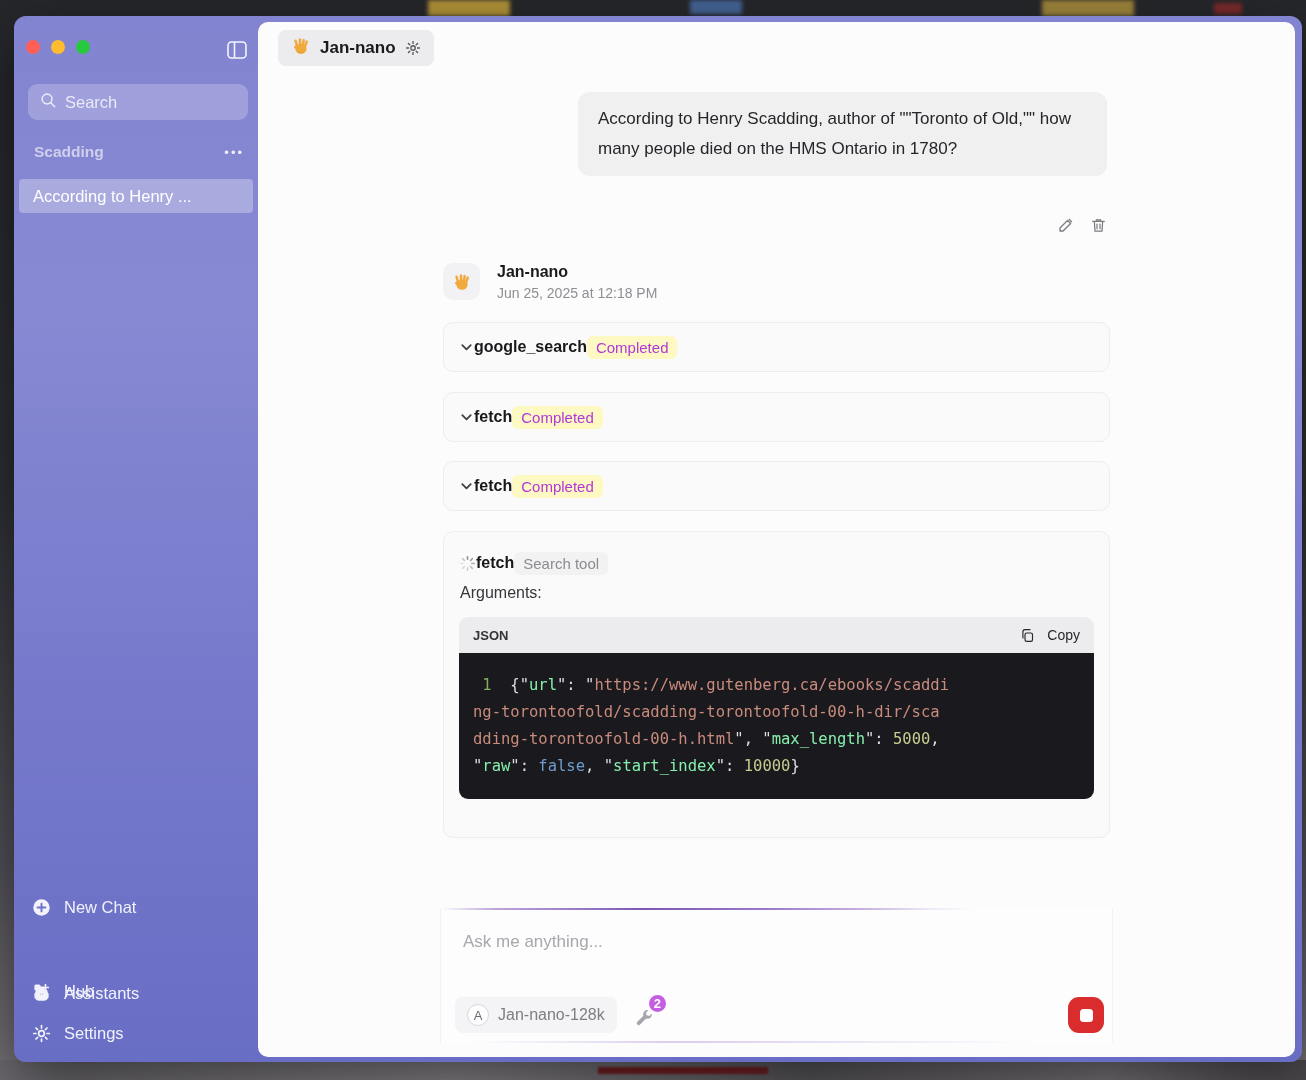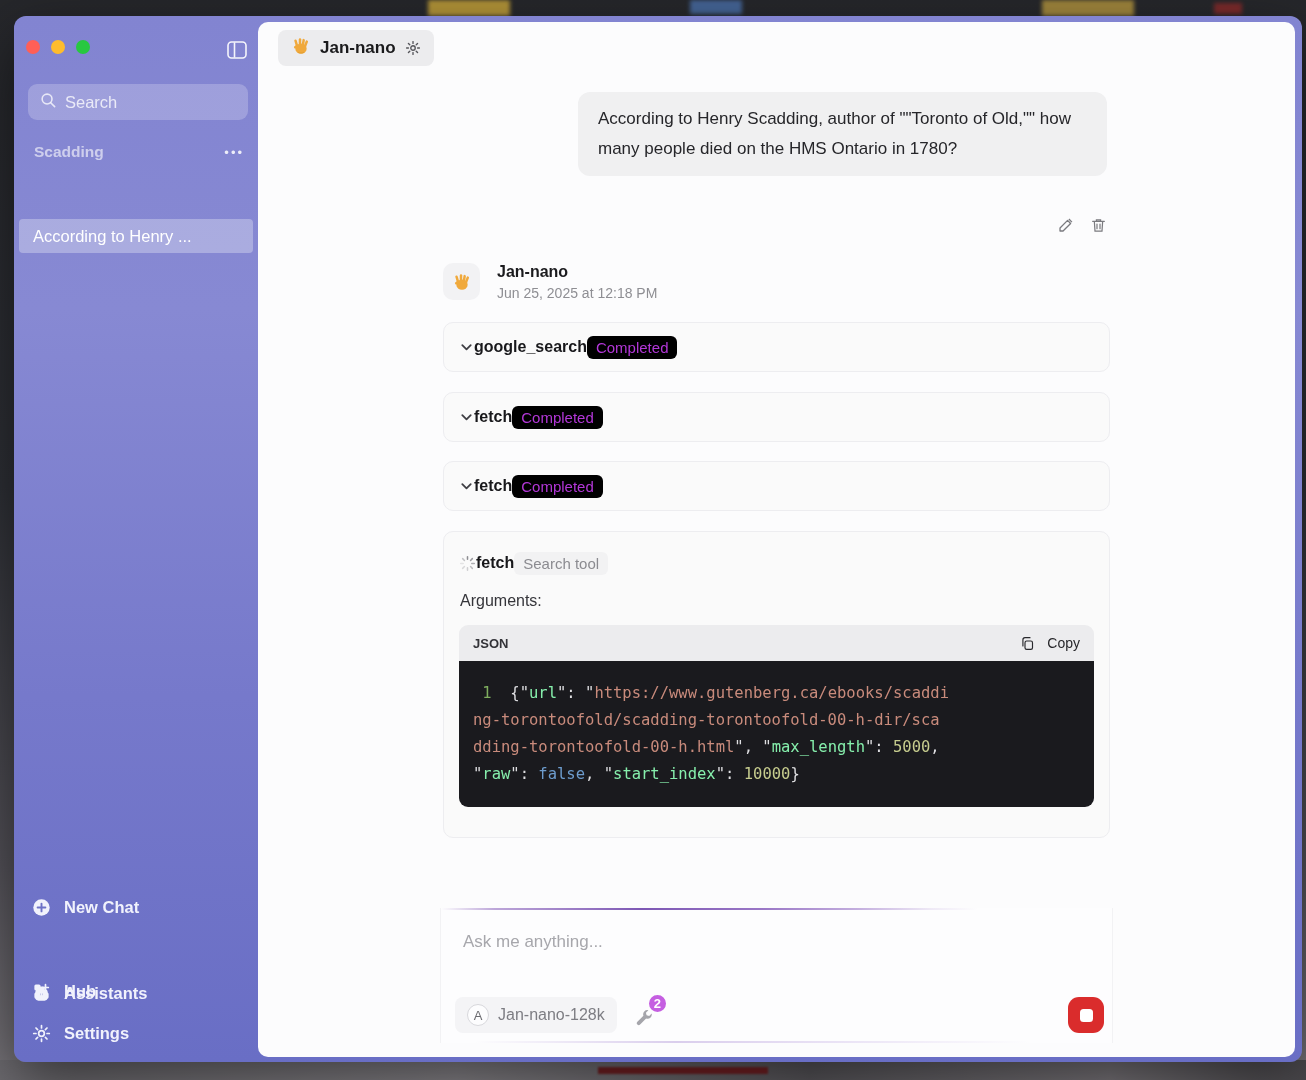--- a/index.html
+++ b/index.html
@@ -31,24 +31,24 @@
   .search-pill { position:absolute; left:14px; top:68px; width:220px; height:36px;
     border-radius:9px; background:rgba(255,255,255,.22); display:flex; align-items:center;
     gap:8px; padding:0 12px; color:rgba(255,255,255,.78); font-size:16.5px;text-align:right; }
   .recents-row { position:absolute; left:20px; right:14px; top:127px; display:flex;
     align-items:center; justify-content:space-between; }
   .recents-label { font-size:15.5px; font-weight:700; color:rgba(255,255,255,.6); }
   .recents-ellipsis { font-size:13px; letter-spacing:2px; color:rgba(255,255,255,.85); cursor:pointer; }
   .recent-item { position:absolute; left:5px; top:163px; width:234px; height:34px;
     border-radius:4px; background:rgba(255,255,255,.30); display:flex; align-items:center;
     padding:0 14px; color:#ffffff; font-size:16.5px; cursor:pointer;
-    white-space:nowrap; overflow:hidden;margin-top:40px; }
+    white-space:nowrap; overflow:hidden; }
   .nav-item { position:absolute; left:0; width:244px; height:34px; display:flex;
     align-items:center; gap:13px; padding:0 18px; color:#f1f2fc; font-size:16.5px;
-    font-weight:700; cursor:pointer; }
+    font-weight:400; cursor:pointer; }
   .nav-icon { width:19px; height:19px; flex:0 0 19px; display:flex; align-items:center; justify-content:center; }
 
   
   .panel { position:absolute; left:244px; top:6px; width:1037px; height:1035px;
     background:#fcfcfd; border-radius:10px; overflow:hidden; }
   .header-pill { position:absolute; left:20px; top:8px; height:36px; border-radius:8px;
     background:#ececee; display:inline-flex; align-items:center; gap:9px; padding:0 13px; }
   .header-title { font-size:17px; font-weight:600; color:#1a1a1c; }
 
   .bubble { position:absolute; left:320px; top:70px; width:529px; background:#f0f0f1;
@@ -60,23 +60,23 @@
   .assist-avatar { width:37px; height:37px; border-radius:10px; background:#f2f2f4;
     display:flex; align-items:center; justify-content:center; }
   .assist-name { font-size:16px; font-weight:700; color:#1b1b1e; }
   .assist-time { font-size:14px; color:#8e8e93; margin-top:4px; }
 
   .tool-card { position:absolute; left:185px; width:667px; background:#fafafa;
     border:1px solid #ededf0; border-radius:10px; }
   .tool-row { display:flex; align-items:center; gap:0; padding:0 15px; height:48px; }
   .tool-name { font-size:16px; font-weight:700; color:#18181b; }
   .badge { font-size:15px; font-weight:500; padding:3px 9px; border-radius:6px; }
-  .badge-done { color:#b337d8; background:#000000; }
+  .badge-done { color:#b337d8; background:#fef9c3; }
   .badge-calling { color:#8b8b90; background:#f2f2f3; }
-  .args-label { font-size:16px; color:#35353a; margin:12px 16px 0; }
+  .args-label { font-size:16px; color:#35353a; margin:4px 16px 0; }
 
   .code-wrap { margin:15px 15px 20px; border-radius:9px; overflow:hidden; }
   .code-head { height:36px; background:#ececee; display:flex; align-items:center;
     justify-content:space-between; padding:0 14px; }
   .code-lang { font-size:13px; font-weight:700; color:#333338; }
   .copy-btn { display:flex; align-items:center; gap:12px; font-size:14px; font-weight:500;
     color:#28282c; cursor:pointer; }
   .code-body { background:#1a1a1e; padding:19px 14px;
     font-family:"DejaVu Sans Mono", monospace; font-size:15.5px; line-height:27px;
     white-space:pre; }

